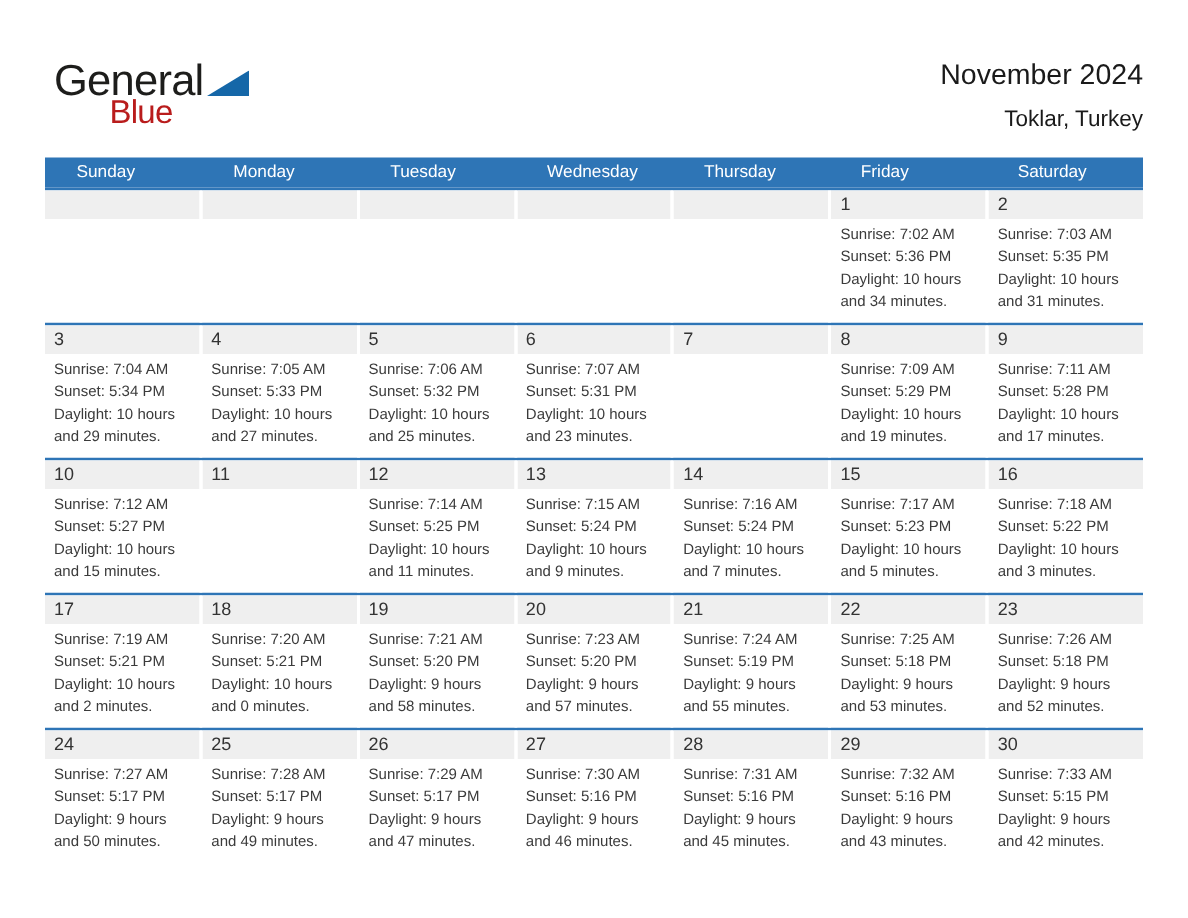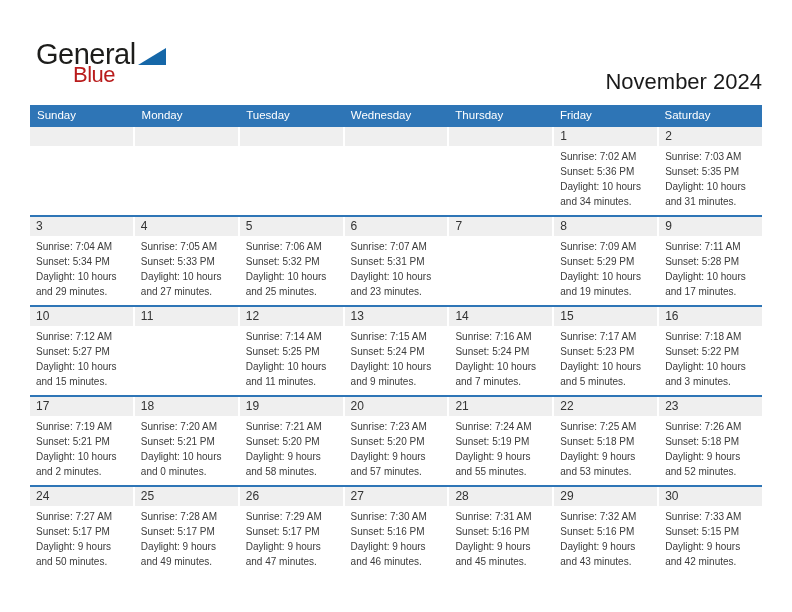--- a/index.html
+++ b/index.html
@@ -8,28 +8,28 @@
     font-family:"Liberation Sans","DejaVu Sans",sans-serif;
     -webkit-font-smoothing:antialiased;
   }
   
   .logo{position:absolute;left:36px;top:40px;line-height:1;}
   .logo-row1{display:flex;align-items:flex-end;}
   .logo-general{font-size:29px;color:#1d1d1b;letter-spacing:-0.5px;}
   .logo-triangle{margin-left:2px;margin-bottom:1px;}
   .logo-blue{font-size:22px;margin-left:37px;margin-top:-5px;letter-spacing:-0.5px;}
   .title-block{position:absolute;right:30px;top:40px;text-align:right;}
-  .cal-title{font-size:22px;color:#1a1a1a;margin-top:29px;}
+  .cal-title{font-size:19px;color:#1a1a1a;}
   .cal-location{font-size:15px;font-weight:400;color:#1a1a1a;margin-top:9px;}
   
   .calendar{position:absolute;left:30px;top:105px;width:732px;}
   .weekday-row{display:flex;height:20px;}
   .weekday-cell{
     flex:1;color:#ffffff;font-size:11.5px;line-height:20px;
-    padding-left:7px;overflow:hidden;white-space:nowrap;
+    padding-left:21px;overflow:hidden;white-space:nowrap;
   }
   .week-row{display:flex;height:88px;border-top:2px solid var(--row-border);}
   .day-cell{flex:1;background:#ffffff;overflow:hidden;}
   .day-cell:not(:last-child){border-right:2px solid #ffffff;}
   .day-band{
     height:19px;background:var(--band-bg);font-size:12px;line-height:19px;
     padding-left:6px;color:#333333;
   }
   .day-details{
     padding:3px 4px 0 6px;font-size:10px;line-height:15px;color:#3b3b3b;

